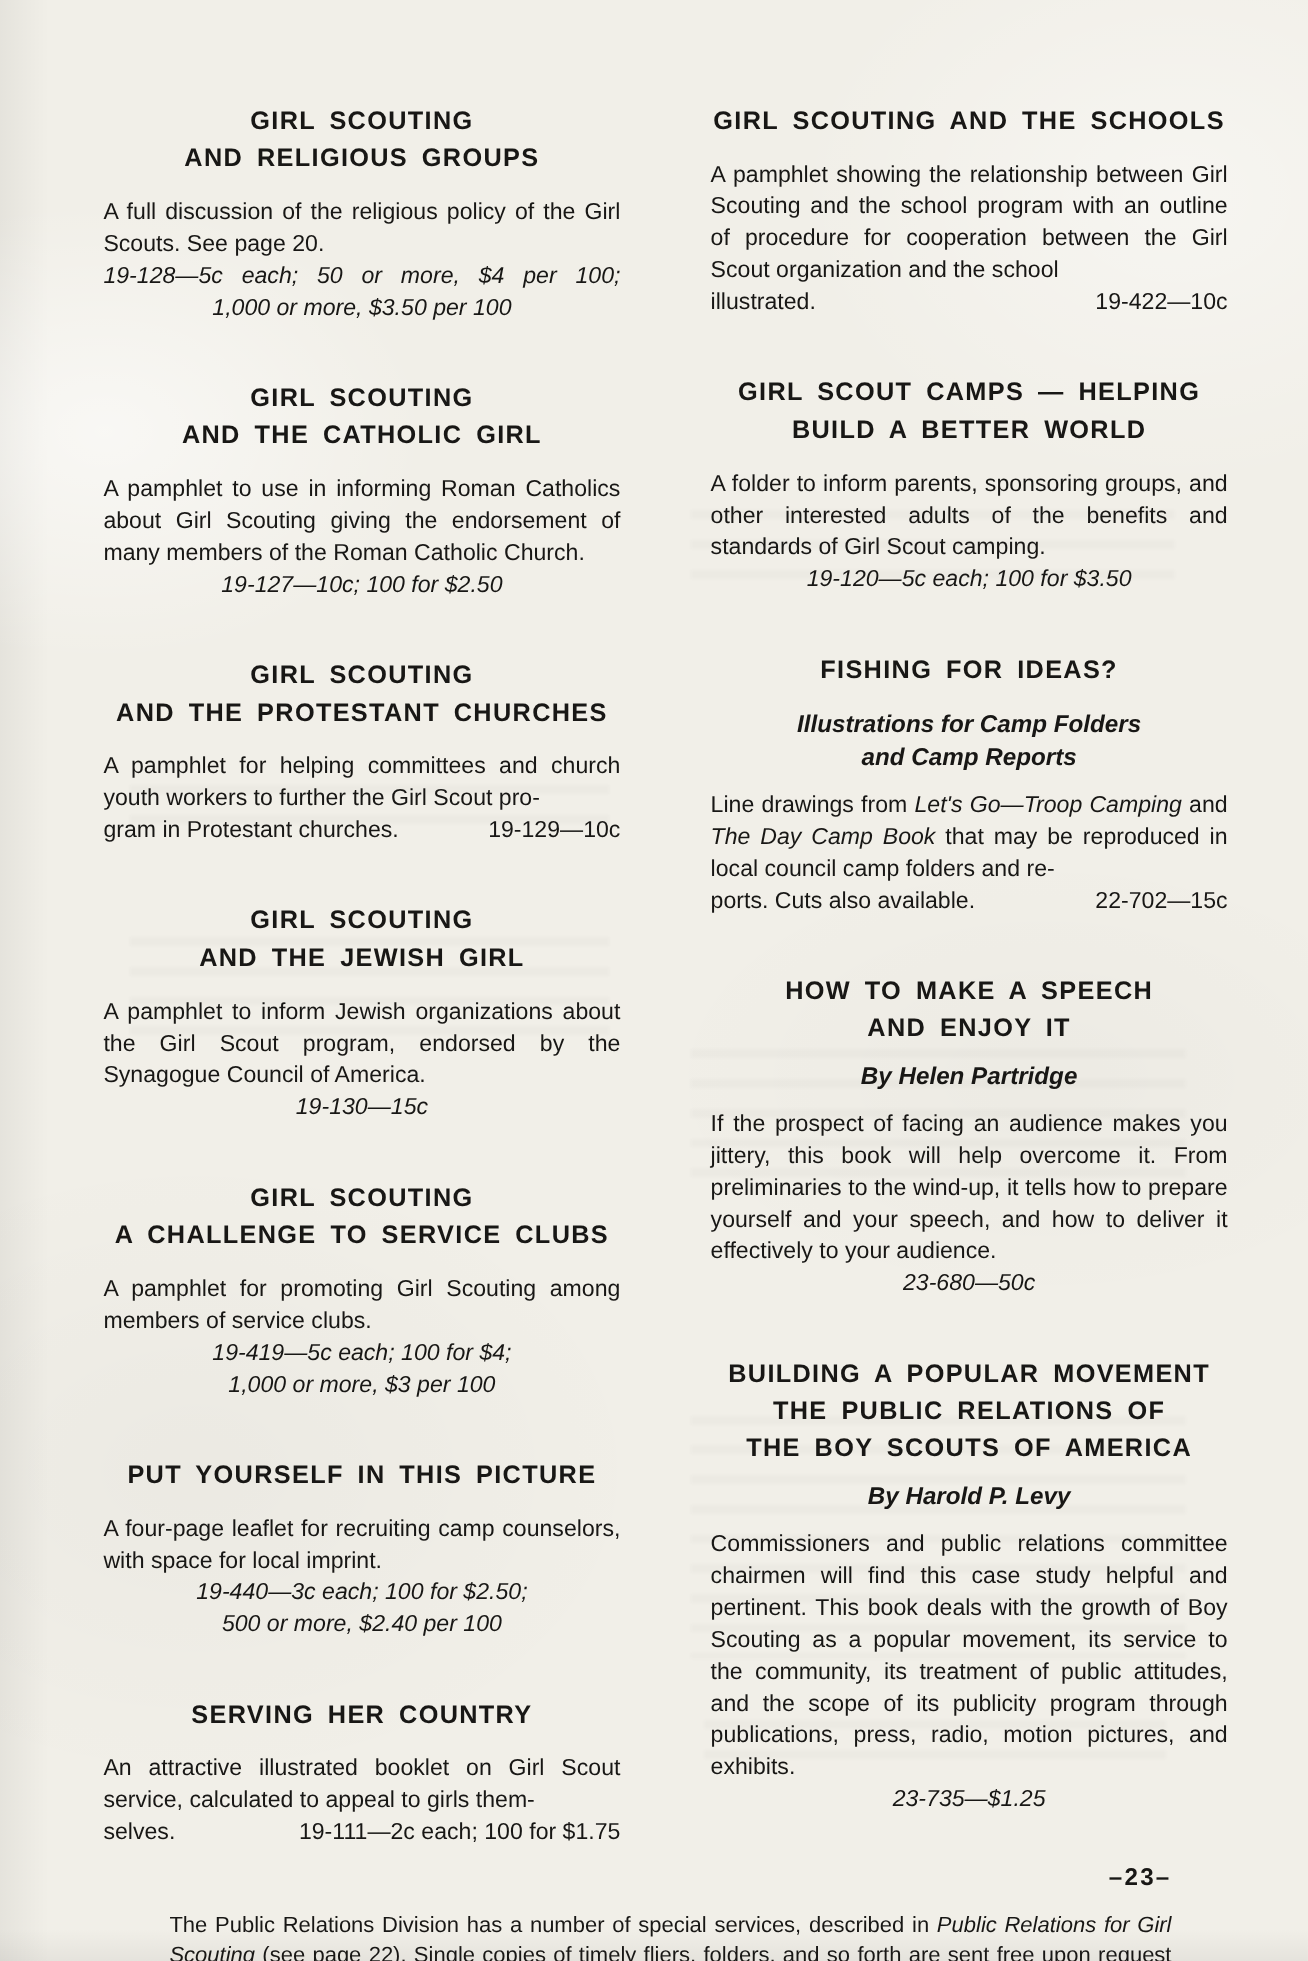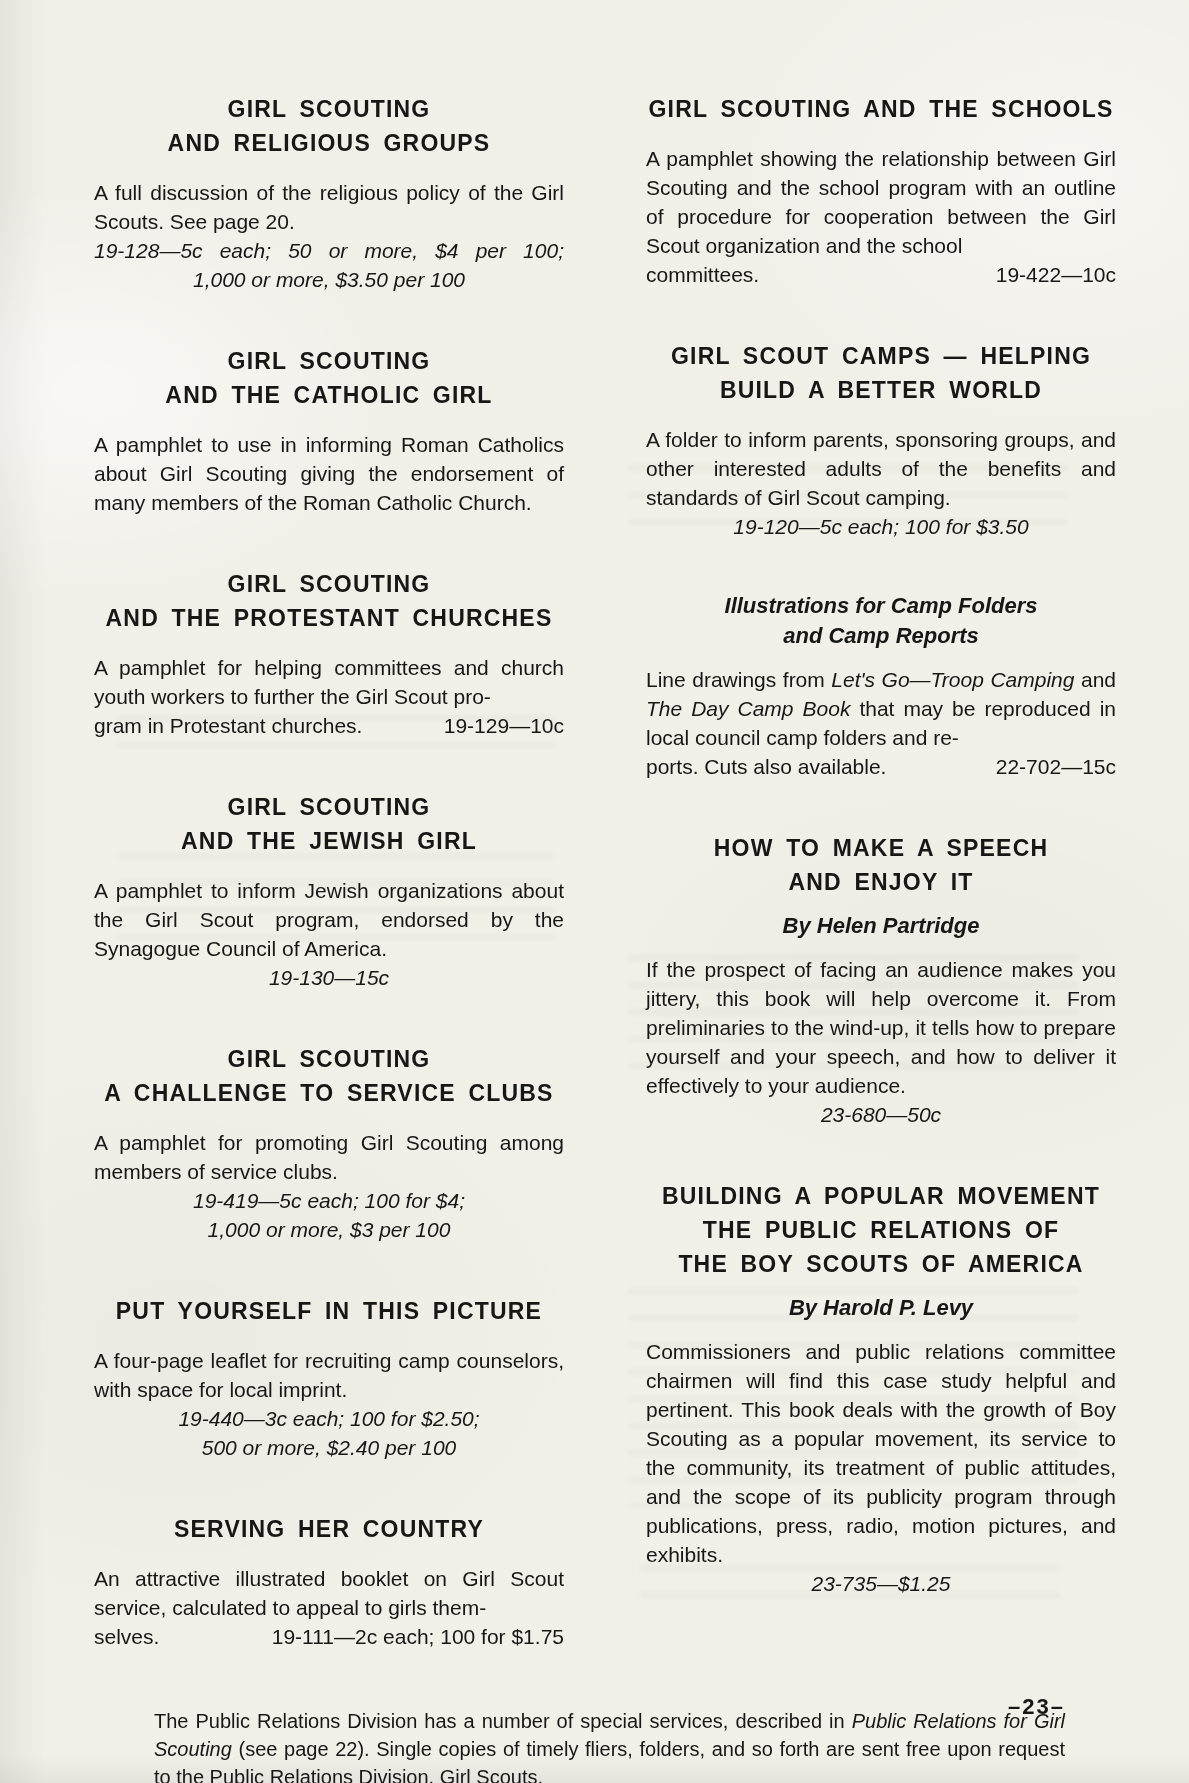--- a/index.html
+++ b/index.html
@@ -71,20 +71,21 @@
           <p class="body">A full discussion of the religious policy of the Girl Scouts. See page 20.</p>
           <div class="price spread">19-128—5c each; 50 or more, $4 per 100;</div>
           <div class="price ">1,000 or more, $3.50 per 100</div>
         </section>
         <section class="item">
           <h2 class="title">
             <span class="tline">GIRL SCOUTING</span>
             <span class="tline">AND THE CATHOLIC GIRL</span>
           </h2>
           <p class="body">A pamphlet to use in informing Roman Catholics about Girl Scouting giving the endorsement of many members of the Roman Catholic Church.</p>
+          <div class="price ">19-127—10c; 100 for $2.50</div>
         </section>
         <section class="item">
           <h2 class="title">
             <span class="tline">GIRL SCOUTING</span>
             <span class="tline">AND THE PROTESTANT CHURCHES</span>
           </h2>
           <p class="body">A pamphlet for helping committees and church youth workers to further the Girl Scout pro-</p>
           <div class="tail">
             <span>gram in Protestant churches.</span>
             <span>19-129—10c</span>
@@ -126,33 +127,36 @@
           </div>
         </section>
       </div>
     <div class="col" id="col-right">
         <section class="item">
           <h2 class="title">
             <span class="tline">GIRL SCOUTING AND THE SCHOOLS</span>
           </h2>
           <p class="body">A pamphlet showing the relationship between Girl Scouting and the school program with an outline of procedure for cooperation between the Girl Scout organization and the school</p>
           <div class="tail">
-            <span>committees.</span>
+            <span>illustrated.</span>
             <span>19-422—10c</span>
           </div>
         </section>
         <section class="item">
           <h2 class="title">
             <span class="tline">GIRL SCOUT CAMPS — HELPING</span>
             <span class="tline">BUILD A BETTER WORLD</span>
           </h2>
           <p class="body">A folder to inform parents, sponsoring groups, and other interested adults of the benefits and standards of Girl Scout camping.</p>
           <div class="price ">19-120—5c each; 100 for $3.50</div>
         </section>
         <section class="item">
+          <h2 class="title">
+            <span class="tline">FISHING FOR IDEAS?</span>
+          </h2>
           <div class="subtitle">
             <span class="sline">Illustrations for Camp Folders</span>
             <span class="sline">and Camp Reports</span>
           </div>
           <p class="body"><span class="">Line drawings from </span><span class="it">Let's Go—Troop Camping</span><span class=""> and </span><span class="it">The Day Camp Book</span><span class=""> that may be reproduced in local council camp folders and re-</span></p>
           <div class="tail">
             <span>ports. Cuts also available.</span>
             <span>22-702—15c</span>
           </div>
         </section>

